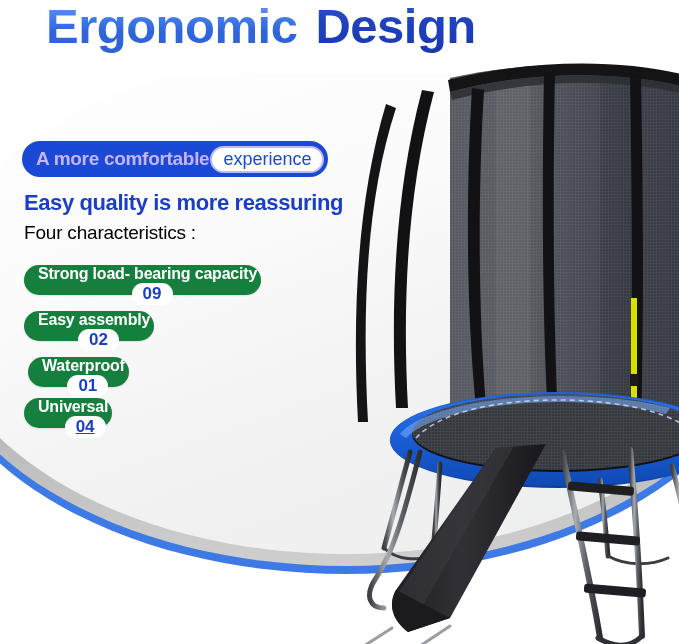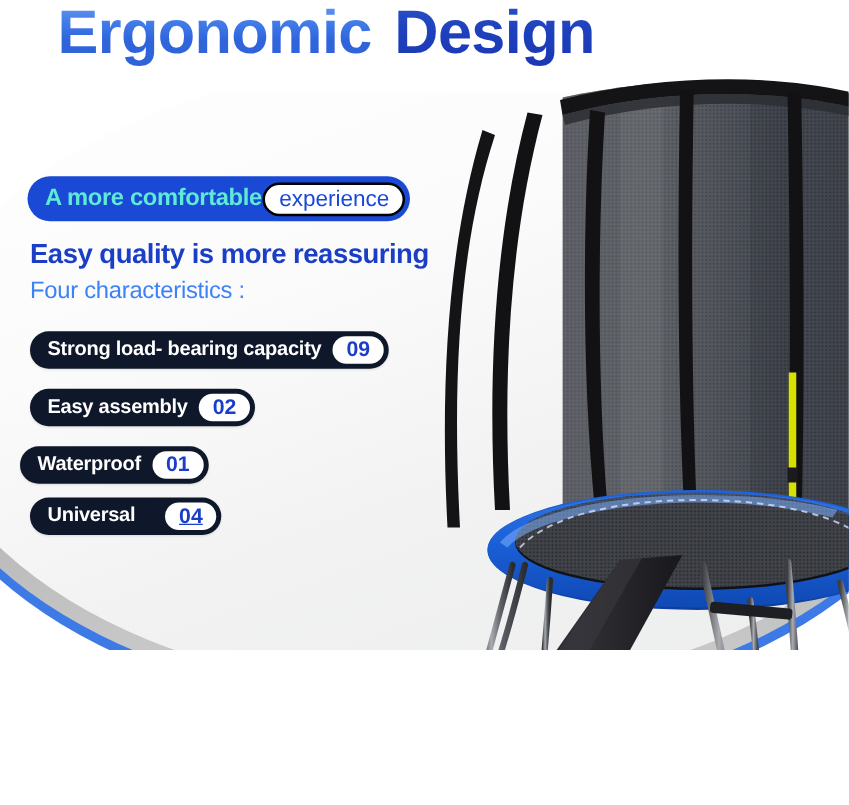--- a/index.html
+++ b/index.html
@@ -1,20 +1,20 @@
 <!DOCTYPE html>
 <html><head>
 <meta charset="utf-8">
 <style>
   html,body{margin:0;padding:0;background:#fff;}
   body{font-family:"Liberation Sans","DejaVu Sans",sans-serif;}
 
   #poster{
     position:relative;
-    width:679px;height:520px;
+    width:679px;height:644px;
     overflow:hidden;
     background:#ffffff;
   }
 
   
   .title{
     position:absolute;left:46px;top:-2px;
     font-size:49px;font-weight:bold;
     letter-spacing:-0.5px;
     white-space:nowrap;
@@ -53,71 +53,72 @@
 
   .pill-head{
     position:absolute;left:22px;top:141px;
     height:36px;
     background:#1a49d6;
     border-radius:18px;
     display:flex;align-items:center;
     padding:0 4px 0 14px;
   }
   .pill-head .lead{
-    color:#5eead4;font-size:19px;font-weight:bold;letter-spacing:-0.3px;
+    color:#c4b5fd;font-size:19px;font-weight:bold;letter-spacing:-0.3px;
     white-space:nowrap;
   }
   .pill-head .sub{
     margin-left:1px;
     background:#ffffff;
-    border:2px solid #000000;
+    border:2px solid #c4b5fd;
     border-radius:16px;
     color:#1a49d6;
     font-size:18px;font-weight:normal;
     padding:2px 11px 3px 11px;
     white-space:nowrap;
     line-height:1;
   }
 
   .subhead{
     position:absolute;left:24px;top:190px;
     color:#1a3fc6;font-size:22px;font-weight:bold;letter-spacing:-0.4px;
     white-space:nowrap;
   }
   .lead-line{
     position:absolute;left:24px;top:222px;
-    color:#3b82f6;font-size:19px;font-weight:normal;letter-spacing:-0.2px;
+    color:#000000;font-size:19px;font-weight:normal;letter-spacing:-0.2px;
     white-space:nowrap;
   }
 
   .feat{
     position:absolute;
     height:30px;
-    background:#0f172a;
+    background:#15803d;
     border-radius:15px;
     display:flex;align-items:center;
     padding:0 4px 0 14px;
     box-shadow:0 1px 2px rgba(0,0,0,.10);
+    flex-direction:column;
   }
   .feat .ftxt{
     color:#ffffff;font-size:16px;font-weight:bold;letter-spacing:-0.2px;
     white-space:nowrap;
   }
   .feat .fnum{
     margin-left:9px;
     background:#ffffff;
     border-radius:13px;
     color:#1a3fc6;
     font-size:17px;font-weight:bold;
     padding:2px 11px 3px 11px;
     line-height:1;
   }
   .feat.f1{left:24px;top:265px;}
   .feat.f2{left:24px;top:311px;}
-  .feat.f3{left:16px;top:357px;}
+  .feat.f3{left:28px;top:357px;}
   .feat.f4{left:24px;top:398px;}
   .feat.f4 .fnum{margin-left:24px;text-decoration:underline;}
 
   
   .logo{position:absolute;left:48px;top:556px;display:flex;align-items:flex-end;}
   .logo-mark{width:48px;height:56px;display:block;}
   .logo-text{
     color:#2563d8;font-size:26px;font-weight:bold;letter-spacing:-0.6px;
     margin-left:-3px;margin-bottom:-1px;font-family:"Liberation Sans","DejaVu Sans",sans-serif;
   }

